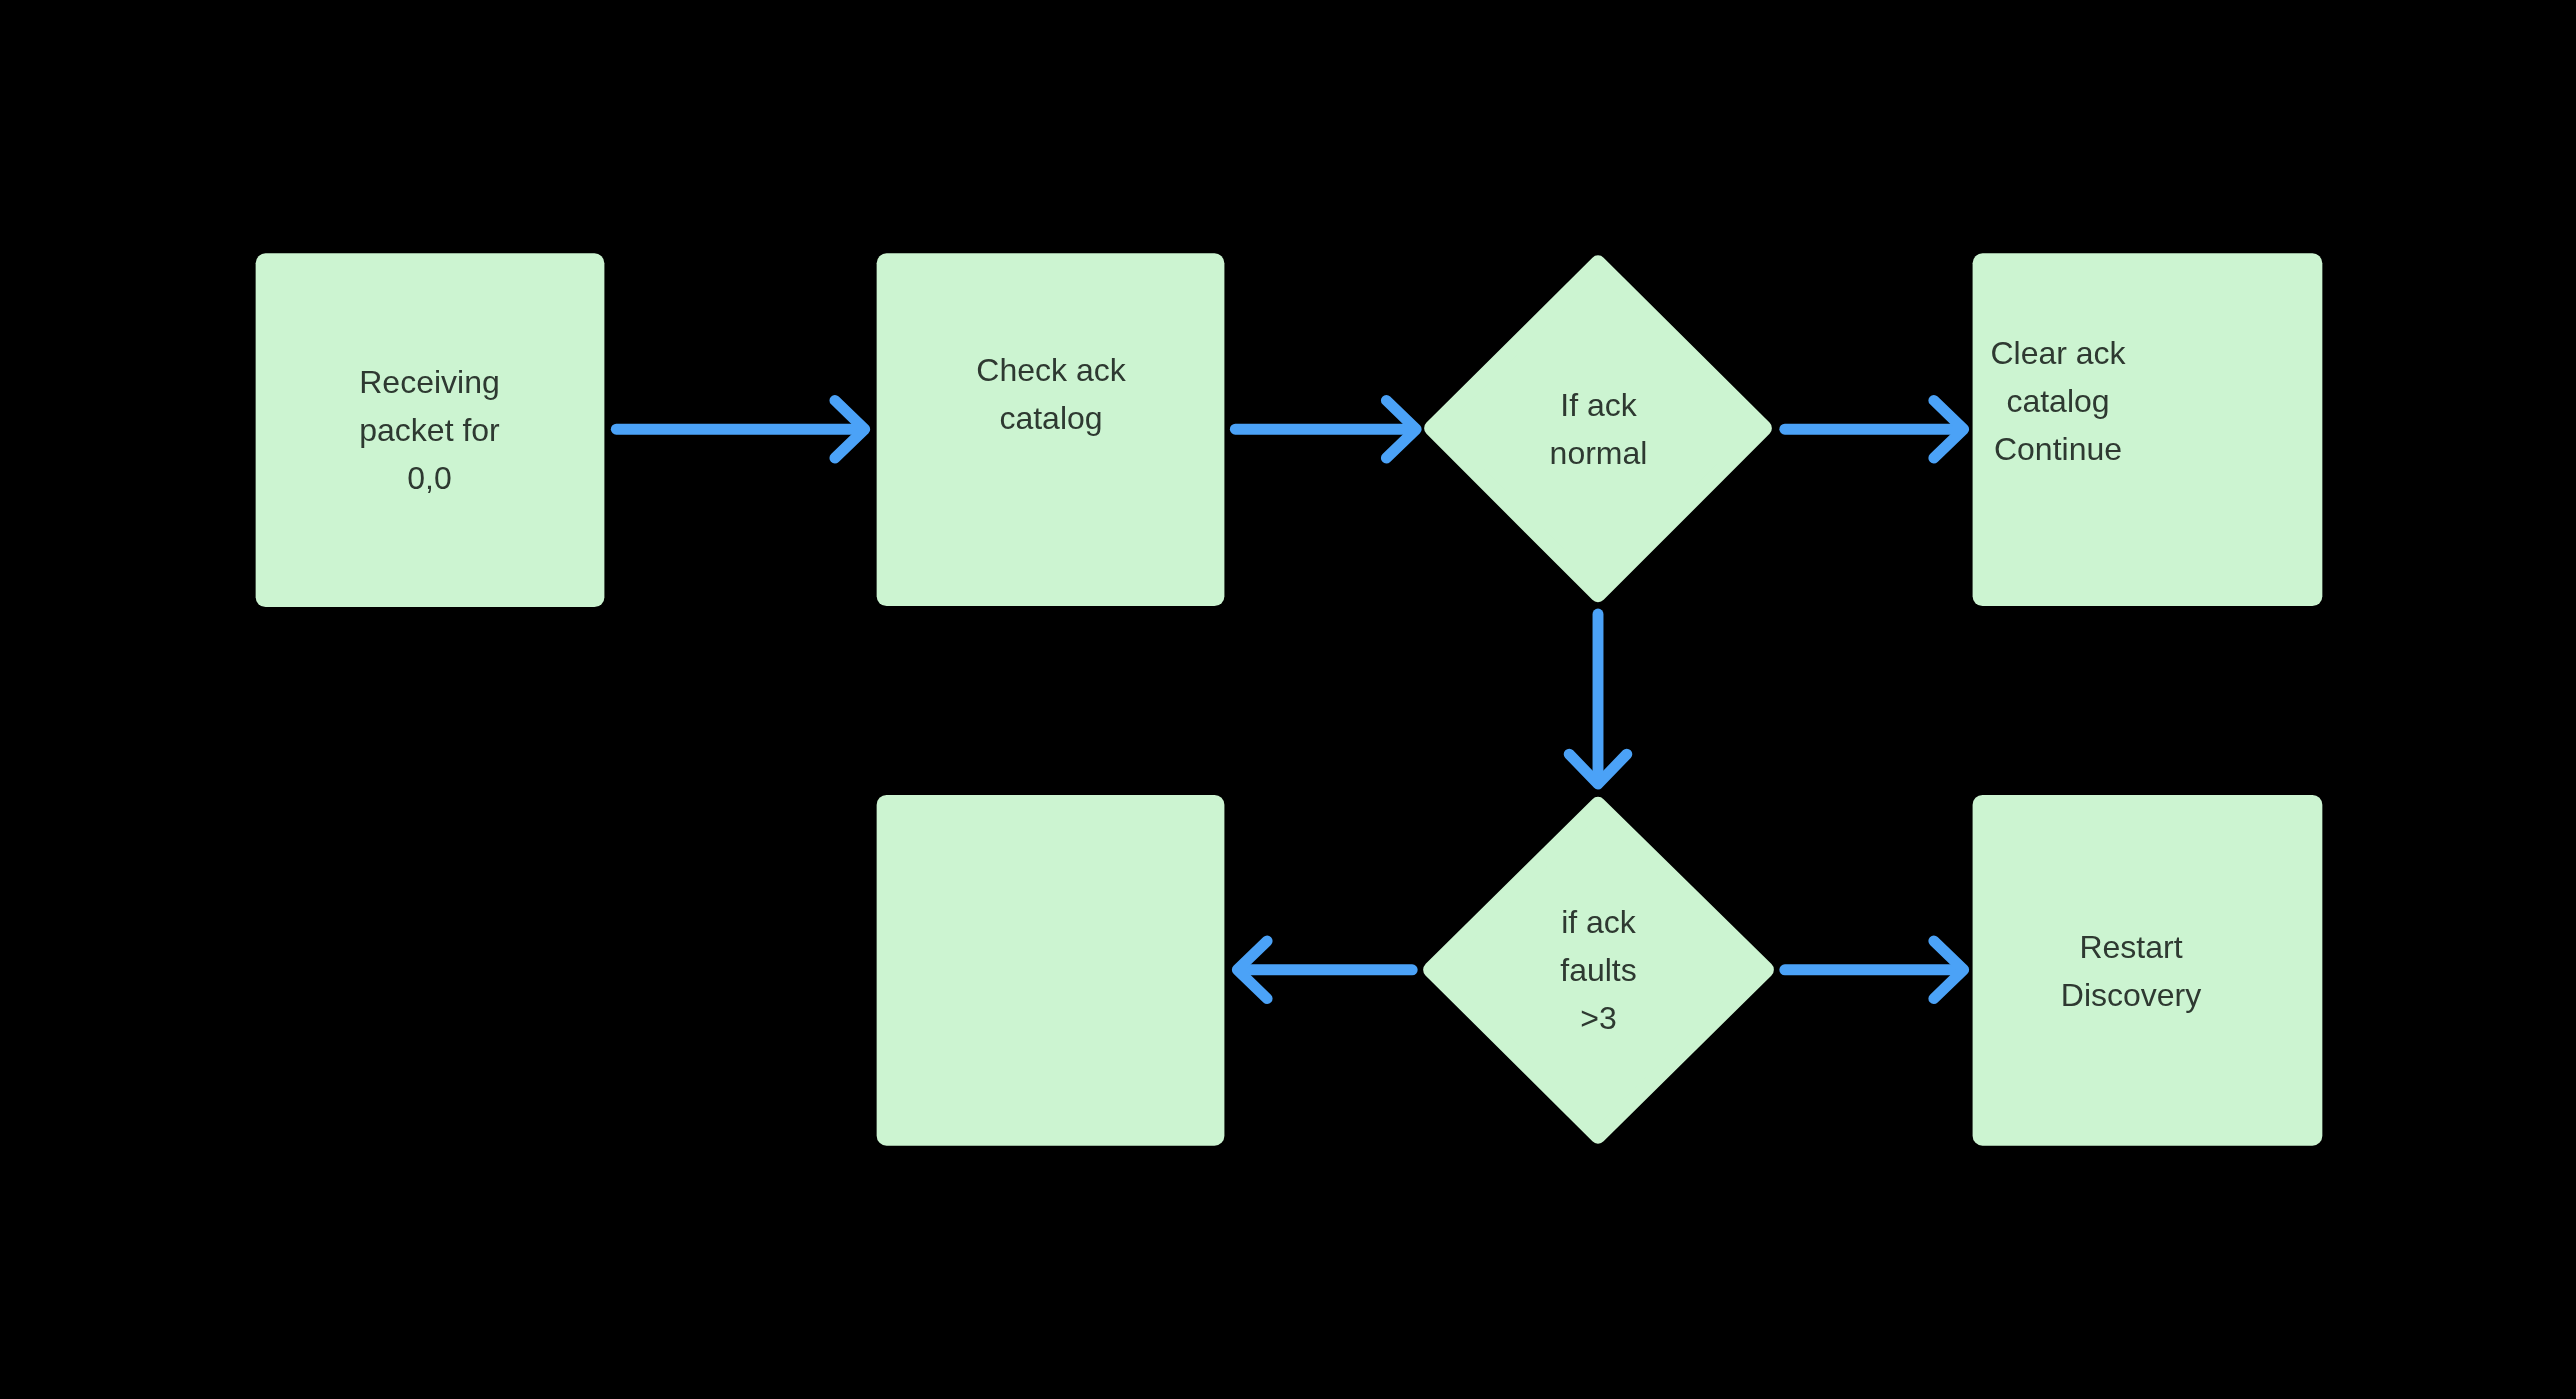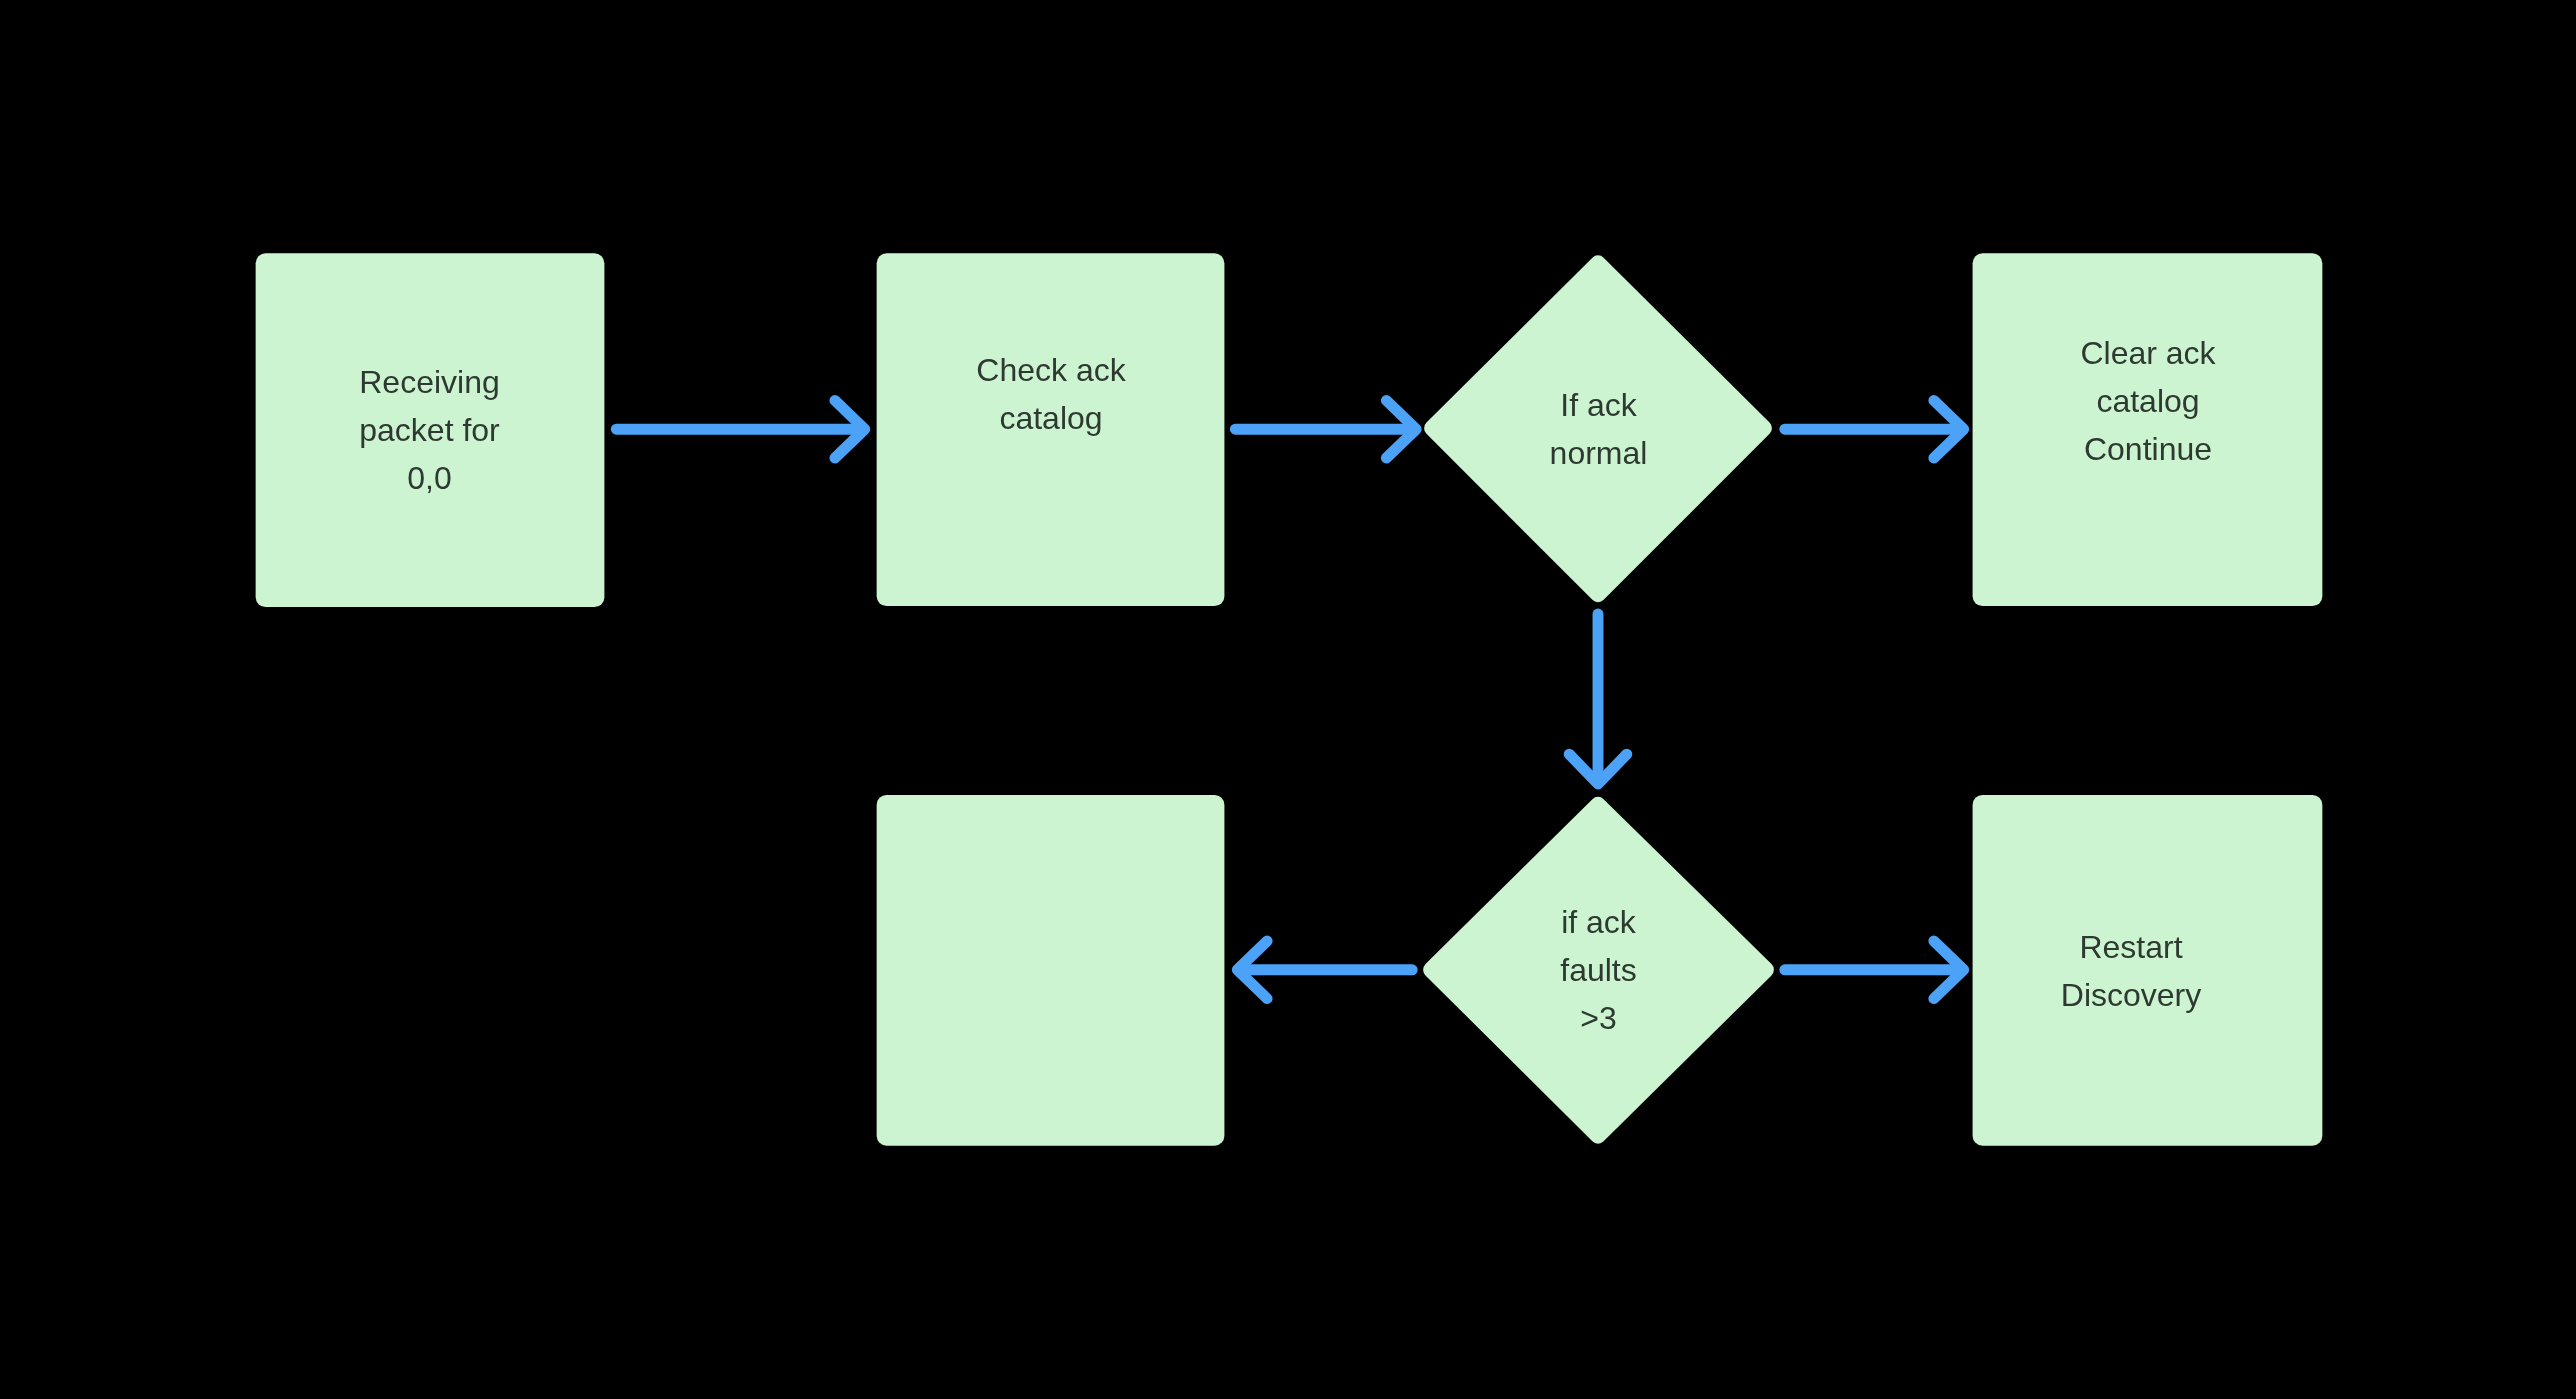--- a/index.html
+++ b/index.html
@@ -98,21 +98,21 @@
   <div class="node-label" style="left:255px;  top:253px; width:349px; height:354px;">Receiving
 packet for
 0,0</div>
 
   <div class="node-label" style="left:877px;  top:253px; width:348px; height:281px;">Check ack
 catalog</div>
 
   <div class="node-label" style="left:1423px; top:253px; width:351px; height:351px;">If ack
 normal</div>
 
-  <div class="node-label" style="left:1973px; top:253px; width:350px; height:296px;">Clear ack
+  <div class="node-label" style="left:1883px; top:253px; width:350px; height:296px;">Clear ack
 catalog
 Continue</div>
 
 
   <div class="node-label" style="left:1423px; top:795px; width:351px; height:350px;">if ack
 faults
 &gt;3</div>
 
   <div class="node-label" style="left:1973px; top:795px; width:316px; height:351px;">Restart
 Discovery</div>

